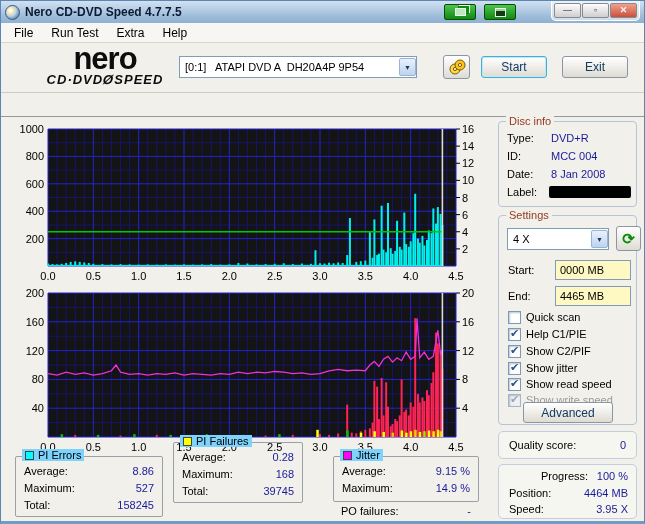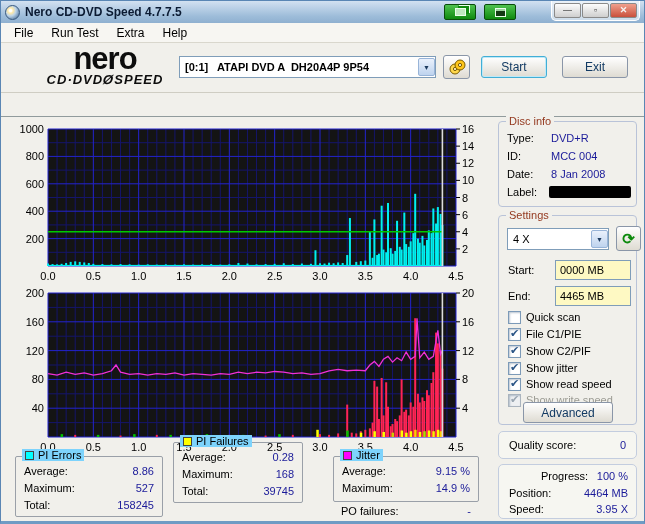--- a/index.html
+++ b/index.html
@@ -28,21 +28,21 @@
   
   .menubar{position:absolute;top:22px;left:0;right:0;height:20px;background:#f7f6f2;border-bottom:1px solid #d9d7cd;display:flex;align-items:center;padding-left:4px;}
   .menu-item{padding:3px 9px;font-size:12px;cursor:pointer;}
   
   .toolbar{position:absolute;top:42px;left:0;right:0;height:50px;background:#f1f0eb;border-bottom:1px solid #cfcdc3;}
   .logo{position:absolute;left:30px;top:2px;width:148px;text-align:center;color:#0d0d0d;}
   .logo .l1{font-size:31px;font-weight:900;line-height:27px;letter-spacing:-1px;}
   .logo .l2{font-size:13px;font-weight:bold;font-style:italic;letter-spacing:1px;white-space:nowrap;}
   .logo .disc{display:inline-block;font-weight:900;transform:skewX(-8deg);}
   .combo{position:absolute;display:flex;align-items:center;background:#fff;border:1px solid #7F9DB9;padding-left:5px;cursor:pointer;}
-  .drive-combo{left:178px;top:13px;width:257px;height:22px;font-weight:bold;}
+  .drive-combo{left:178px;top:13px;width:238px;height:22px;}
   .combo-text{white-space:pre;overflow:hidden;}
   .combo-arrow{margin-left:auto;width:17px;height:18px;border:1px solid #98b4d8;border-radius:2px;
     background:linear-gradient(#eaf1fc,#bed3ee);display:flex;align-items:center;justify-content:center;font-size:7px;color:#1c3a5e;}
   .tool-btn{position:absolute;display:flex;align-items:center;justify-content:center;cursor:pointer;
     background:linear-gradient(#ffffff,#dedbd2);border:1px solid #8a96a8;border-radius:3px;color:#123a63;font-size:12px;}
   .eject-btn{left:442px;top:12px;width:27px;height:24px;}
   .start-btn{left:480px;top:13px;width:66px;height:22px;border:1px solid #41aed6;box-shadow:inset 0 0 0 1px #bfe9f7;}
   .exit-btn{left:561px;top:13px;width:66px;height:22px;}
   
   .tabbar{position:absolute;top:92px;left:0;right:0;height:24px;}
@@ -488,21 +488,21 @@
     <span class="row-label" style="left:9px;top:48px;">Start:</span>
     <input class="ipt" style="left: 56px; top: 44px; width: 76px;" value="0000 MB">
     <span class="row-label" style="left:9px;top:74px;">End:</span>
     <input class="ipt" style="left: 56px; top: 70px; width: 76px;" value="4465 MB">
     <div class="chk-row" style="top:94px;">
         <span class="chk-box"></span>
         <span class="chk-label">Quick scan</span>
       </div>
     <div class="chk-row checked" style="top:111px;">
         <span class="chk-box"></span>
-        <span class="chk-label">File C1/PIE</span>
+        <span class="chk-label">Help C1/PIE</span>
       </div>
     <div class="chk-row checked" style="top:128px;">
         <span class="chk-box"></span>
         <span class="chk-label">Show C2/PIF</span>
       </div>
     <div class="chk-row checked" style="top:145px;">
         <span class="chk-box"></span>
         <span class="chk-label">Show jitter</span>
       </div>
     <div class="chk-row checked" style="top:161px;">

